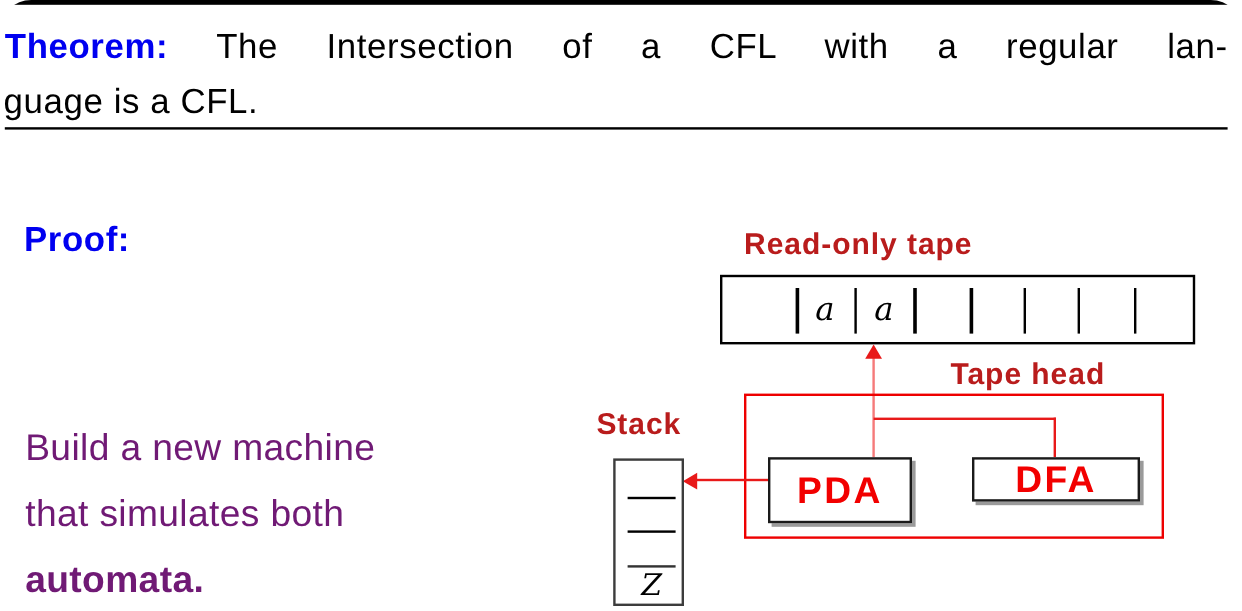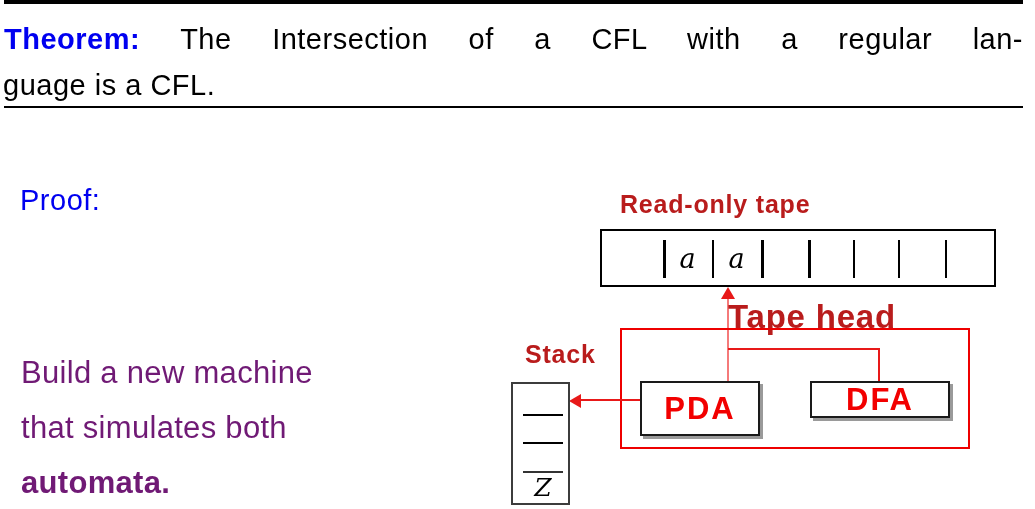--- a/index.html
+++ b/index.html
@@ -3,39 +3,40 @@
 <meta charset="utf-8">
 <style>
   html,body{margin:0;padding:0;background:#ffffff;}
   #slide{
     position:relative;
     width:1035px;height:509px;
     background:#ffffff;
     overflow:hidden;
     font-family:"Liberation Sans",sans-serif;
     color:#000;
+    border-radius:26px;
   }
   .abs{position:absolute;}
   .rule{background:#000;}
   
   #theorem-line1{
     left:4px;top:16px;width:1019px;
     font-size:29px;line-height:47px;letter-spacing:0.5px;
     text-align:justify;text-align-last:justify;
     white-space:normal;
   }
   #theorem-line1 .thm-label{color:#0000f0;font-weight:bold;}
   #theorem-line2{
     left:3px;top:62px;width:1019px;
     font-size:29px;line-height:47px;letter-spacing:0.5px;
   }
   
   #proof-label{
     left:20px;top:184px;
-    font-size:29px;font-weight:normal;color:#0000f0;letter-spacing:0.5px;
+    font-size:29px;font-weight:bold;color:#0000f0;letter-spacing:0.5px;
   }
   
   .body-line{
     left:21px;width:470px;
     font-size:31px;line-height:55px;letter-spacing:0.3px;color:#701a75;
   }
   
   .diag-label{font-weight:bold;font-size:24px;letter-spacing:0.8px;color:#b91c1c;}
   
   #tape-box{
@@ -104,37 +105,37 @@
   <div class="abs body-line" style="top:345px;">Build a new machine</div>
   <div class="abs body-line" style="top:400px;">that simulates both</div>
   <div class="abs body-line" style="top:455px;font-weight:bold;">automata.</div>
 
   <div class="abs diag-label" style="left:620px;top:190px;font-size:25px;">Read-only tape</div>
   <div class="abs" id="tape-box"></div>
   <div id="tape-cells-layer"></div>
 
   <div class="abs" id="tape-head-arrow-line"></div>
   <div class="abs" id="tape-head-arrowhead"></div>
-  <div class="abs diag-label" style="left:728px;top:298px;font-size:33px;text-align:right;">Tape head</div>
+  <div class="abs diag-label" style="left:792px;top:298px;font-size:25px;text-align:right;">Tape head</div>
 
   <div class="abs" id="machine-outer-box"></div>
   <div class="abs redline" style="left:728px;top:348px;width:152px;height:2px;"></div>
   <div class="abs redline" style="left:878px;top:348px;width:2px;height:33px;"></div>
 
   <div class="abs machine-box" id="pda-box">
     <span class="machine-label">PDA</span>
   </div>
   <div class="abs machine-box" id="dfa-box">
     <span class="machine-label">DFA</span>
   </div>
 
   <div class="abs redline" style="left:579px;top:399px;width:61px;height:2px;"></div>
   <div class="abs" id="stack-arrowhead"></div>
 
-  <div class="abs diag-label" style="left:497px;top:340px;font-size:25px;margin-left:28px;">Stack</div>
+  <div class="abs diag-label" style="left:497px;top:340px;font-size:25px;">Stack</div>
   <div class="abs" id="stack-box"></div>
   <div class="abs stack-line" style="top:414px;height:2px;"></div>
   <div class="abs stack-line" style="top:442px;height:2px;"></div>
   <div class="abs stack-line" style="top:471px;height:1.5px;background:#333;"></div>
   <div class="abs" id="stack-bottom-symbol">Z</div>
 
 <div class="tape-tick" style="left: 663px; width: 3px;"></div>
     <div class="tape-letter" style="left: 663px; width: 49px;">a</div>
     <div class="tape-tick" style="left: 712px; width: 2px;"></div>
     <div class="tape-letter" style="left: 712px; width: 49px;">a</div>

